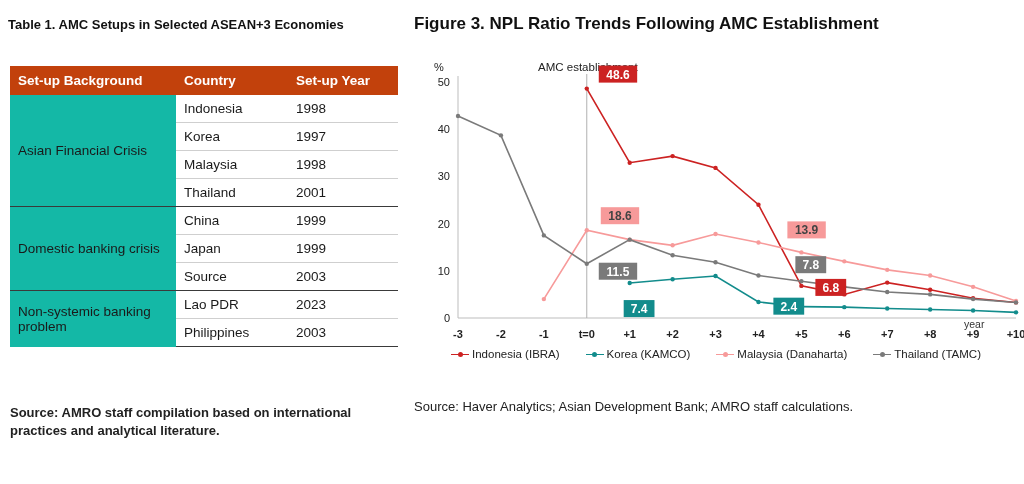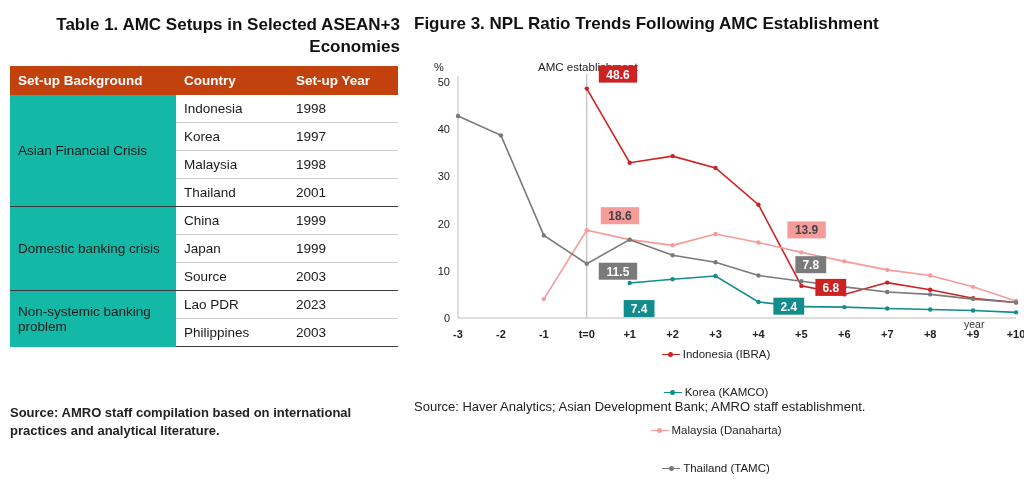--- a/index.html
+++ b/index.html
@@ -7,21 +7,21 @@
     width:1024px;height:484px;background:#ffffff;
     font-family:"Liberation Sans", sans-serif;
     color:#1a1a1a;overflow:hidden;position:relative;
   }
   .page{position:relative;width:1024px;height:484px;}
 
   
   .left-panel{position:absolute;left:0;top:0;width:408px;height:484px;}
   .tbl-title{
     position:absolute;left:8px;top:14px;width:392px;
-    text-align:right;font-size:17px;font-weight:bold;line-height:22px;
+    text-align:left;font-size:13px;font-weight:bold;line-height:22px;
     color:#111;
   }
   .amc-table{
     position:absolute;left:10px;top:66px;width:388px;
     border-collapse:collapse;table-layout:fixed;
   }
   .amc-table th{
     background:#c2410c;color:#ffffff;font-size:13.5px;font-weight:bold;
     text-align:left;padding:7px 8px;border:none;
   }
@@ -55,21 +55,21 @@
   .annot{
     position:absolute;left:130px;top:5px;font-size:11.5px;color:#222;
     white-space:nowrap;
   }
   .yearlab{
     position:absolute;left:556px;top:262px;font-size:10.5px;color:#333;
   }
   .legend{
     position:absolute;left:0px;top:348px;width:616px;
     display:flex;justify-content:center;align-items:center;gap:26px;
-    font-size:11.5px;color:#222;flex-direction:column;
+    font-size:11.5px;color:#222;
   }
   .legend-item{display:flex;align-items:center;gap:3px;white-space:nowrap;}
   .legend-mark{display:inline-block;width:18px;height:9px;position:relative;}
   .legend-mark i{
     position:absolute;left:0;top:4px;width:18px;height:1.6px;display:block;
   }
   .legend-mark b{
     position:absolute;left:6.5px;top:2.2px;width:5px;height:5px;
     border-radius:50%;display:block;
   }
@@ -289,16 +289,16 @@
       <div class="legend-item">
         <span class="legend-mark">
           <i style="background:#7A7A7A"></i>
             <b style="background:#7A7A7A"></b>
         </span>
         <span>Thailand (TAMC)</span>
       </div>
     </div>
 
     <div class="src-right">
-      <div>Source: Haver Analytics; Asian Development Bank; AMRO staff establishment.</div>
+      <div>Source: Haver Analytics; Asian Development Bank; AMRO staff calculations.</div>
     </div>
   </div>
 </div>
 
 </body></html>

